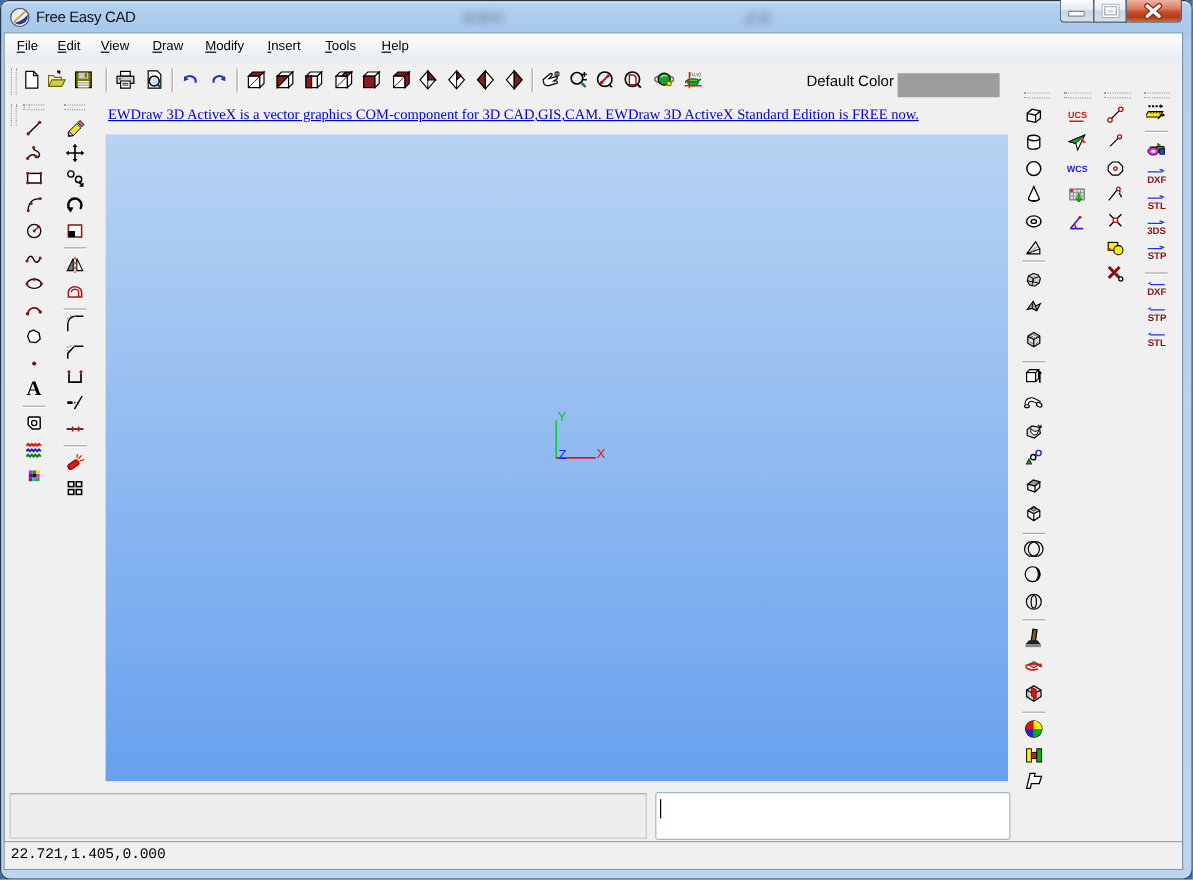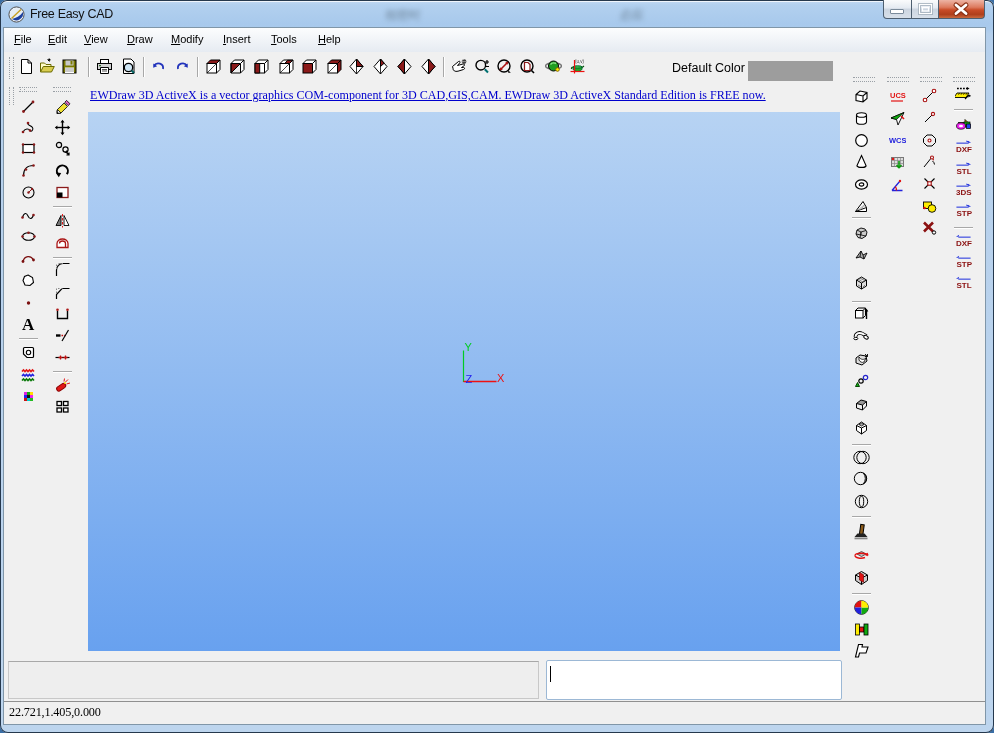--- a/index.html
+++ b/index.html
@@ -37,21 +37,21 @@
 
 #linkrow{left:90px;top:88px;font-family:"Liberation Serif",serif;font-size:12.1px;color:#0000cd;text-decoration:underline;white-space:nowrap;}
 
 #canvas{left:88px;top:112px;width:752px;height:539px;background:linear-gradient(#b7d3f3,#68a1ef);}
 
 #panelL{left:8px;top:661px;width:531px;height:38px;background:#eeeeee;border:1px solid #c8c8c8;border-top:1px solid #a8a8a8;box-sizing:border-box;}
 #inputR{left:546px;top:660px;width:296px;height:40px;background:#fff;border:1px solid #9cb8d5;border-radius:2px;box-sizing:border-box;}
 #caret{left:550px;top:666px;width:1px;height:16px;background:#000;}
 #statusline{left:4px;top:701px;width:981px;height:1px;background:#909090;}
 #statusbar{left:4px;top:702px;width:981px;height:22px;background:#f0f0f0;}
-#statustext{left:9px;top:705px;font-family:Liberation Serif, serif;font-size:12.2px;letter-spacing:-0.15px;color:#000;}
+#statustext{left:9px;top:705px;font-family:Liberation Mono, monospace;font-size:12.2px;letter-spacing:-0.15px;color:#000;}
 </style>
 </head>
 <body>
 <div id="frame"></div>
 <div id="client" class="abs"></div>
 
 <svg class="abs" style="left:8px;top:6px" width="17" height="17" viewBox="0 0 17 17">
   <circle cx="8.5" cy="8.5" r="7.6" fill="#e8eef4" stroke="#555" stroke-width="1"></circle>
   <path d="M4 13 A 7 7 0 0 0 15 6 C 12 10 8 12 4 13 Z" fill="#1c3f9e"></path>
   <line x1="3.5" y1="12.5" x2="13" y2="3.5" stroke="#c8a020" stroke-width="1.4"></line>

